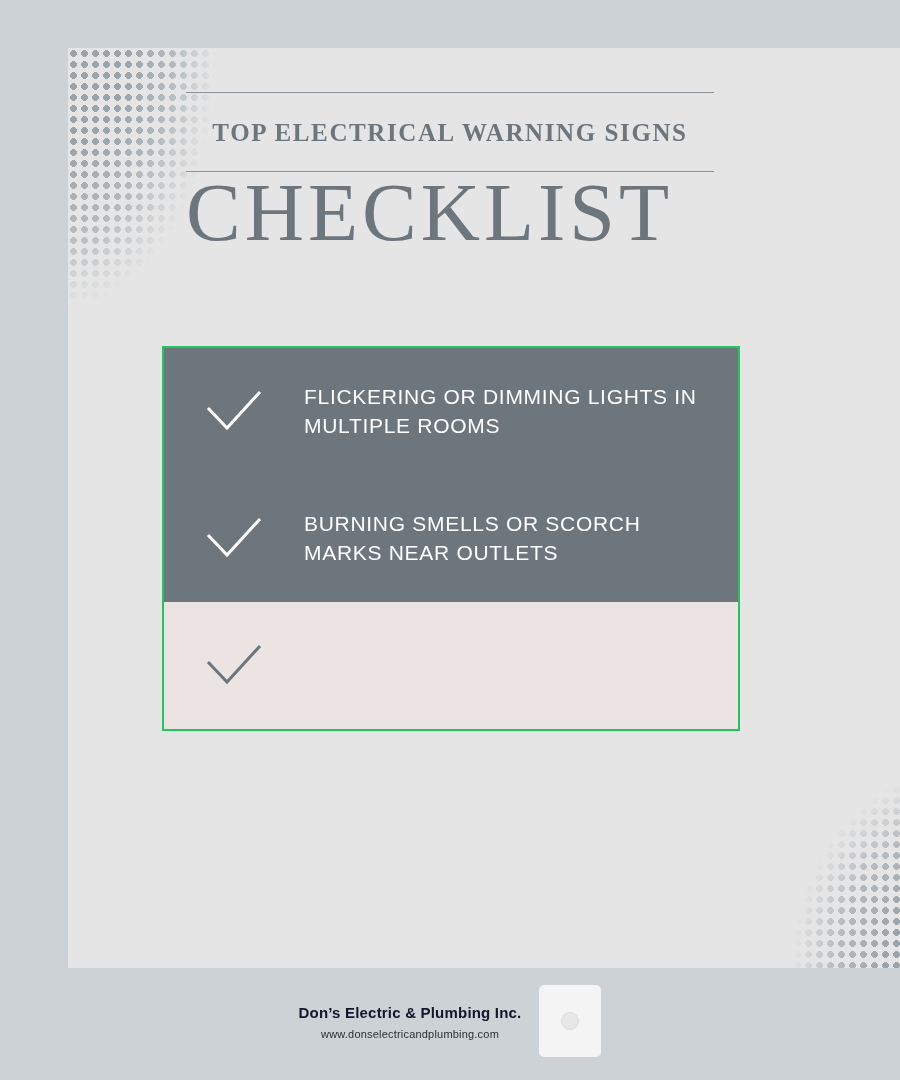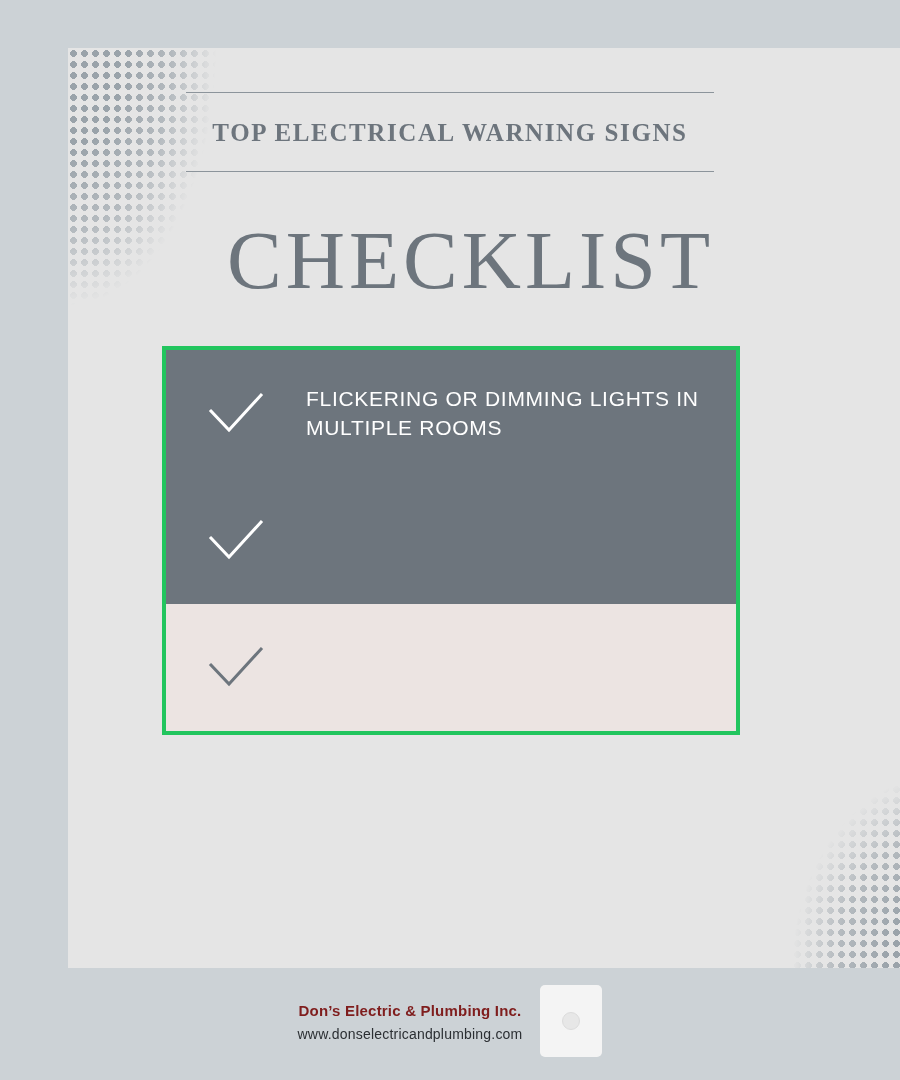--- a/index.html
+++ b/index.html
@@ -71,32 +71,31 @@
     color: #6d757d;
     padding: 26px 0 24px 0;
     line-height: 1.1;
     white-space: nowrap;
   }
   .checklist-title {
     font-family: "Liberation Serif", serif;
     font-size: 82px;
     letter-spacing: 4px;
     color: #6d757d;
-    text-align: right;
-    margin-top: 48px;
+    text-align: left;
     line-height: 1;
   }
 
   
   .list {
     position: absolute;
     left: 94px;
     top: 298px;
     width: 578px;
-    border: 4px solid #22c55e;
+    border: 2px solid #22c55e;
     box-sizing: border-box;
   }
   .row {
     display: flex;
     align-items: center;
     min-height: 127px;
     box-sizing: border-box;
     padding: 8px 26px 8px 0;
   }
   .row.dark {
@@ -130,26 +129,26 @@
     width: 900px;
     display: flex;
     justify-content: center;
     align-items: center;
     gap: 18px;
   }
   .footer-text { text-align: center; }
   .brand {
     font-size: 15px;
     font-weight: bold;
-    color: #7f1d1d;
+    color: #0f172a;
     letter-spacing: 0.2px;
     line-height: 1.5;
   }
   .site {
-    font-size: 14px;
+    font-size: 11px;
     color: #2b2f33;
     letter-spacing: 0.2px;
     margin-top: 4px;
   }
   .logo-tile {
     width: 62px;
     height: 72px;
     background: #f4f4f4;
     border-radius: 5px;
     display: flex;
@@ -190,20 +189,21 @@
       <div class="row-text">FLICKERING OR DIMMING LIGHTS IN MULTIPLE ROOMS</div>
     </div>
 
 
     <div class="row dark">
       <div class="check">
         <svg width="56" height="46" viewBox="0 0 56 46" fill="none" xmlns="http://www.w3.org/2000/svg">
           <path d="M3 20 L21 39 L53 4" stroke="#ffffff" stroke-width="3" fill="none" stroke-linecap="square"></path>
         </svg>
       </div>
+      <div class="row-text">BURNING SMELLS OR SCORCH MARKS NEAR OUTLETS</div>
     </div>
 
     <div class="row light">
       <div class="check">
         <svg width="56" height="46" viewBox="0 0 56 46" fill="none" xmlns="http://www.w3.org/2000/svg">
           <path d="M3 20 L21 39 L53 4" stroke="#6d757d" stroke-width="3" fill="none" stroke-linecap="square"></path>
         </svg>
       </div>
     </div>
 

